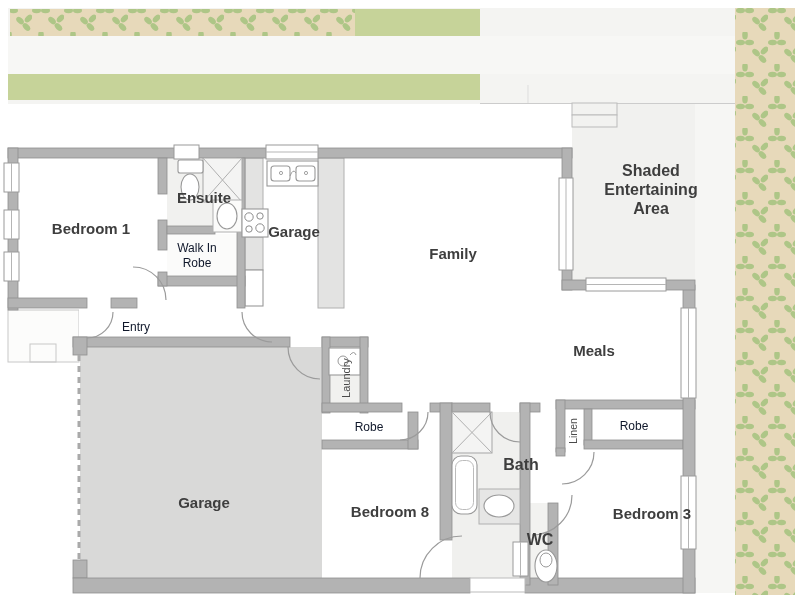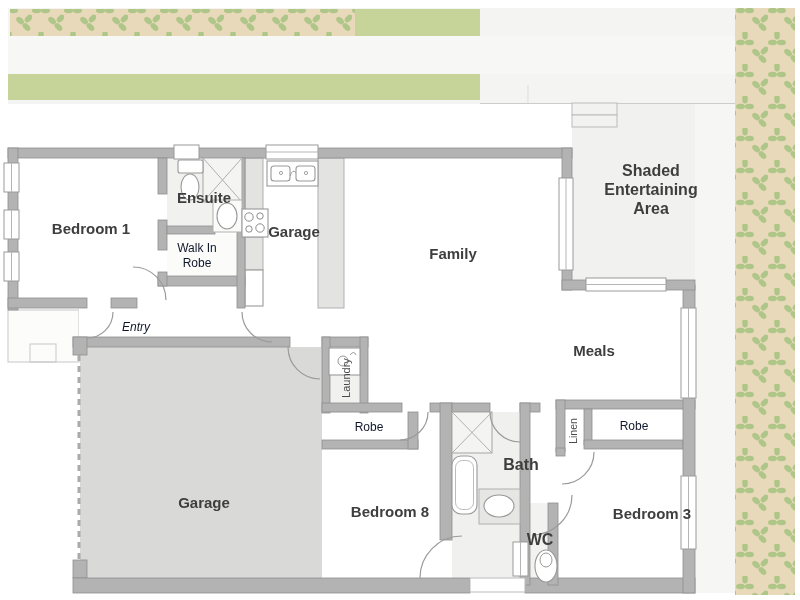--- a/index.html
+++ b/index.html
@@ -232,21 +232,21 @@
   <div class="lbl b15" style="left:91px;top:228px;">Bedroom 1</div>
   <div class="lbl b15" style="left:204px;top:197px;">Ensuite</div>
   <div class="lbl r12" style="left:197px;top:248px;">Walk In</div>
   <div class="lbl r12" style="left:197px;top:263px;">Robe</div>
   <div class="lbl b15" style="left:294px;top:231px;">Garage</div>
   <div class="lbl b15" style="left:453px;top:253px;">Family</div>
   <div class="lbl b14" style="left:651px;top:171px;">Shaded</div>
   <div class="lbl b14" style="left:651px;top:190px;">Entertaining</div>
   <div class="lbl b14" style="left:651px;top:209px;">Area</div>
   <div class="lbl b15" style="left:594px;top:350px;">Meals</div>
-  <div class="lbl r12" style="left:136px;top:327px;font-style:italic;">Entry</div>
+  <div class="lbl r12" style="left:136px;top:327px;">Entry</div>
   <div class="lbl b15" style="left:204px;top:466px;margin-top:36px;">Garage</div>
   <div class="lbl r11 rotl" style="left:346px;top:378px;">Laundry</div>
   <div class="lbl r12" style="left:369px;top:427px;">Robe</div>
   <div class="lbl b15" style="left:390px;top:511px;">Bedroom 8</div>
   <div class="lbl b14" style="left:489px;top:465px;margin-left:32px;">Bath</div>
   <div class="lbl b14" style="left:540px;top:540px;">WC</div>
   <div class="lbl r10 rotl" style="left:573px;top:431px;">Linen</div>
   <div class="lbl r12" style="left:634px;top:426px;">Robe</div>
   <div class="lbl b15" style="left:652px;top:513px;">Bedroom 3</div>
 

